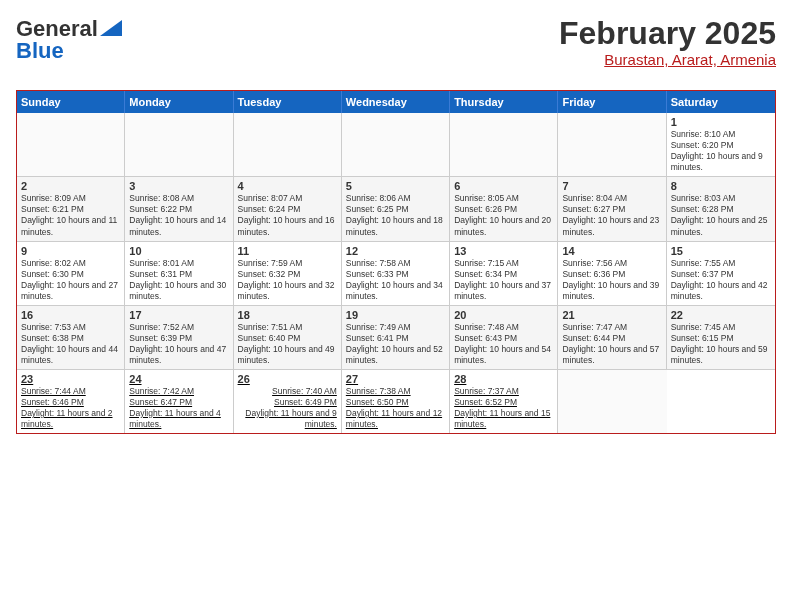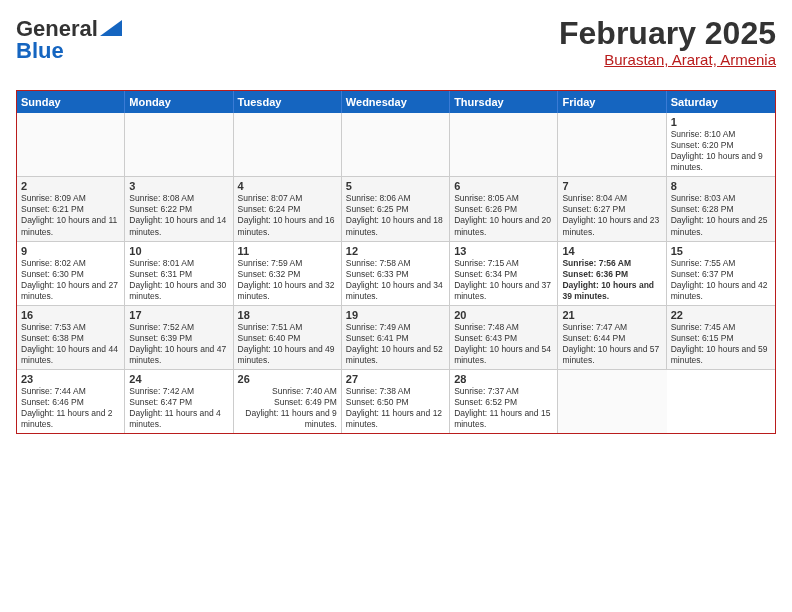--- a/index.html
+++ b/index.html
@@ -71,21 +71,21 @@
       flex: 1;
       display: flex;
       flex-direction: column;
     }
     .cal-row {
       display: grid;
       grid-template-columns: repeat(7, 1fr);
       flex: 1;
       border-bottom: 1px solid #ccc;
     }
-    .cal-row:last-child { border-bottom: none; }
+    .cal-row:last-child { border-bottom: none; text-decoration: underline; }
     .cal-cell {
       border-right: 1px solid #ccc;
       padding: 3px 4px;
       font-size: 9px;
       color: #333;
       vertical-align: top;
       min-height: 0;
     }
     .cal-cell:last-child { border-right: none; }
     .cal-cell .day-num {
@@ -217,21 +217,21 @@
 Daylight: 10 hours and 34 minutes.</div>
           </div>
           <div class="cal-cell">
             <span class="day-num">13</span>
             <div class="cell-text" style="white-space: pre-line;">Sunrise: 7:15 AM
 Sunset: 6:34 PM
 Daylight: 10 hours and 37 minutes.</div>
           </div>
           <div class="cal-cell">
             <span class="day-num">14</span>
-            <div class="cell-text" style="white-space: pre-line; font-weight: bold;">Sunrise: 7:56 AM
+            <div class="cell-text" style="white-space: pre-line;">Sunrise: 7:56 AM
 Sunset: 6:36 PM
 Daylight: 10 hours and 39 minutes.</div>
           </div>
           <div class="cal-cell">
             <span class="day-num">15</span>
             <div class="cell-text" style="white-space: pre-line;">Sunrise: 7:55 AM
 Sunset: 6:37 PM
 Daylight: 10 hours and 42 minutes.</div>
           </div>
         </div>

